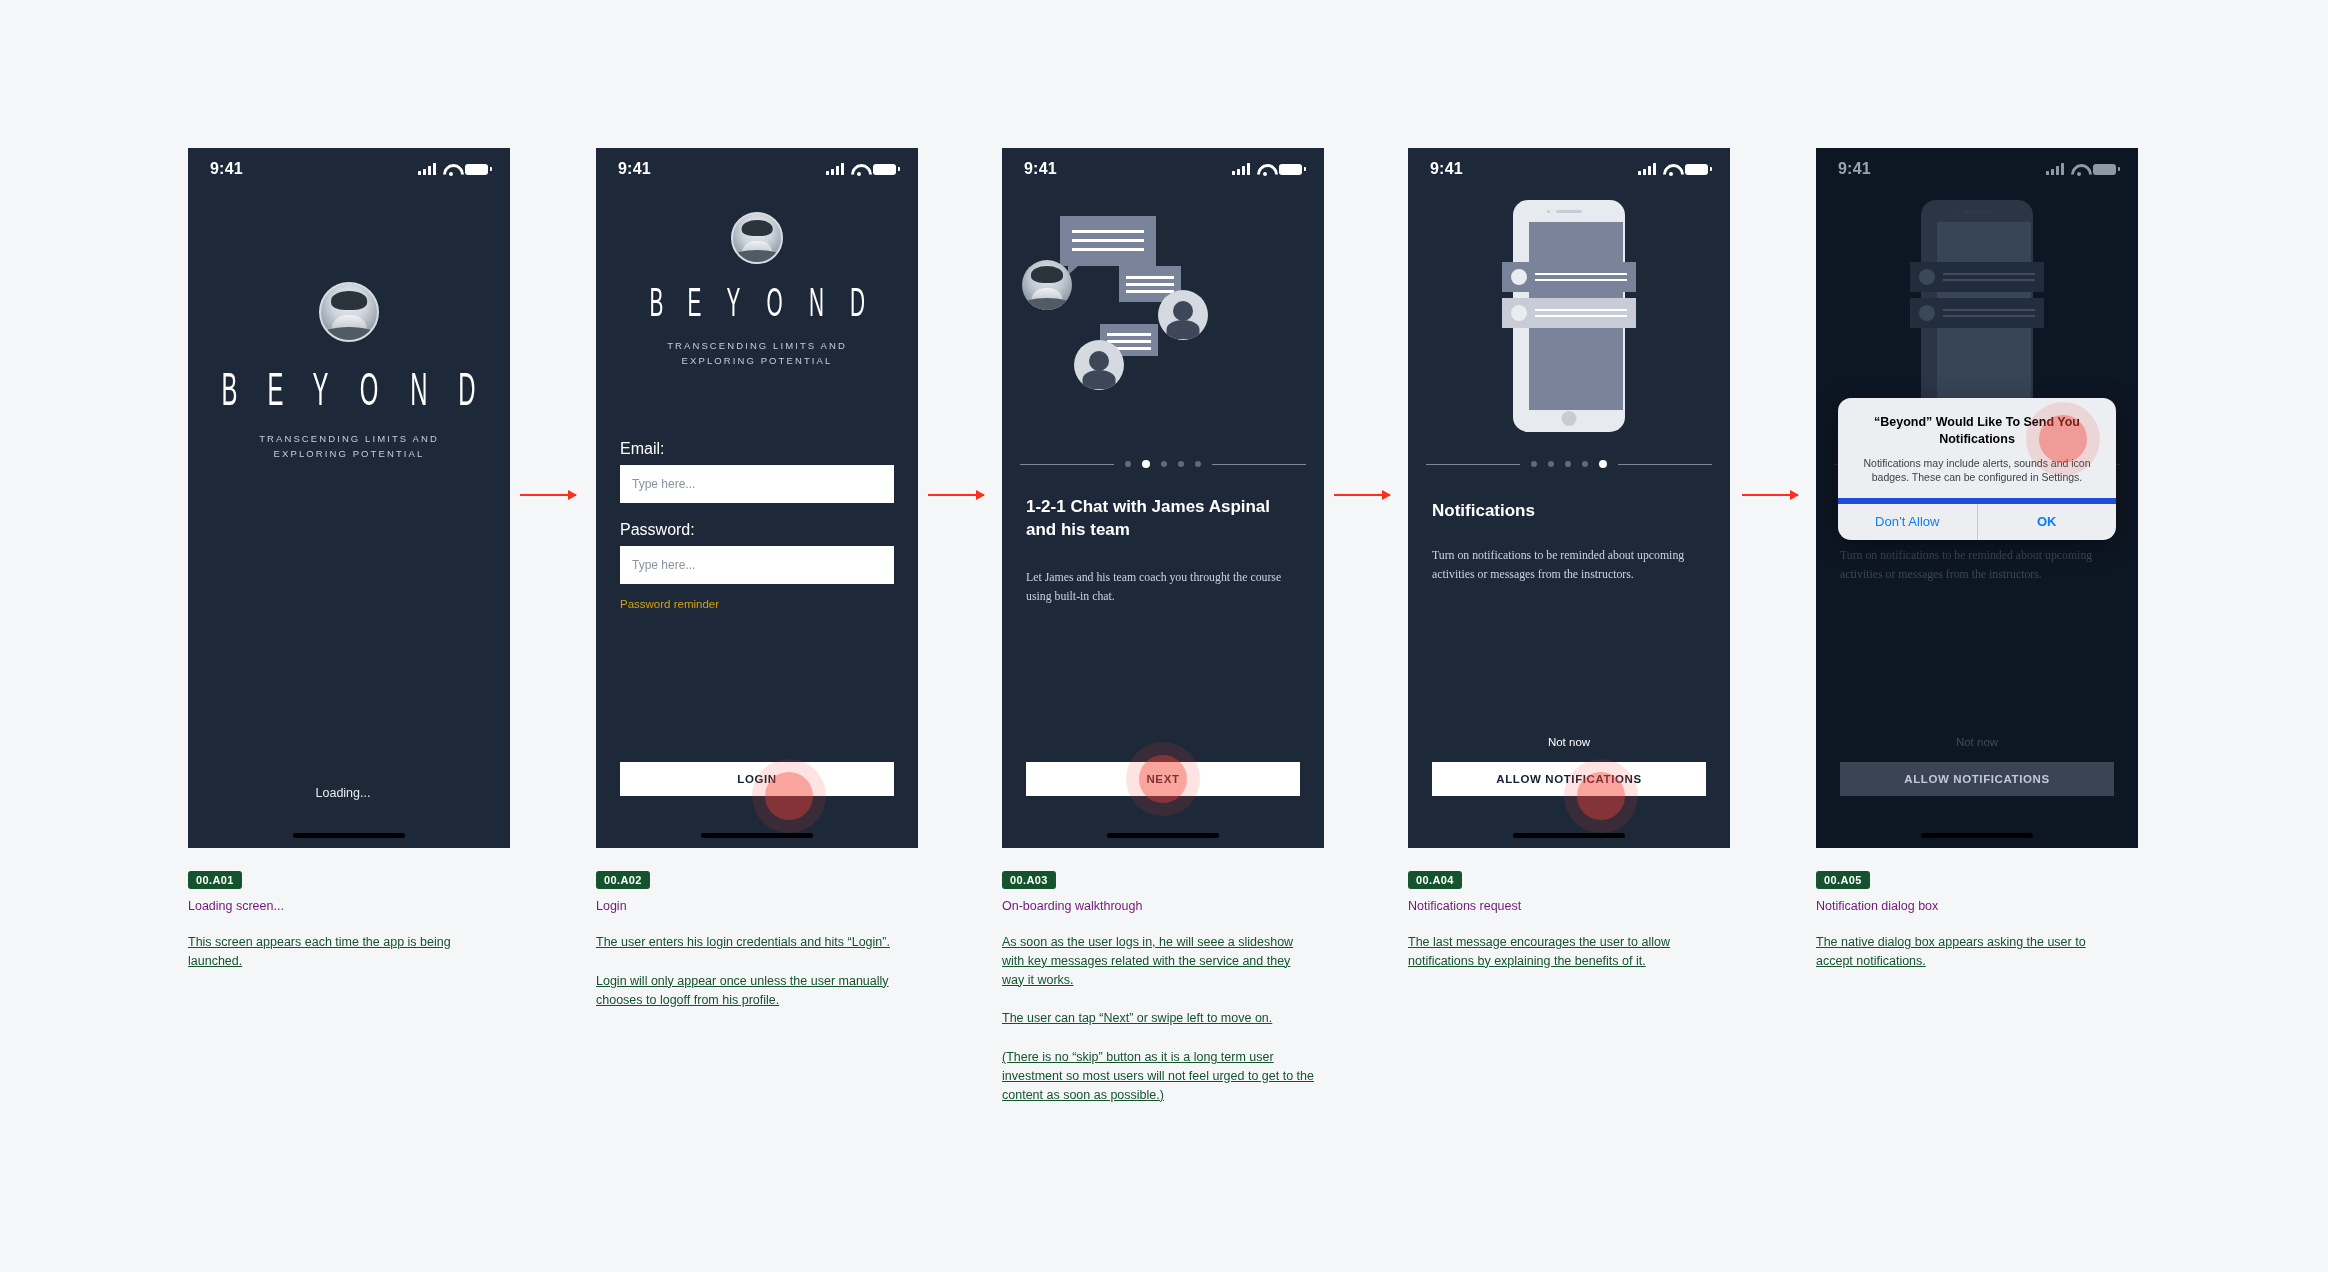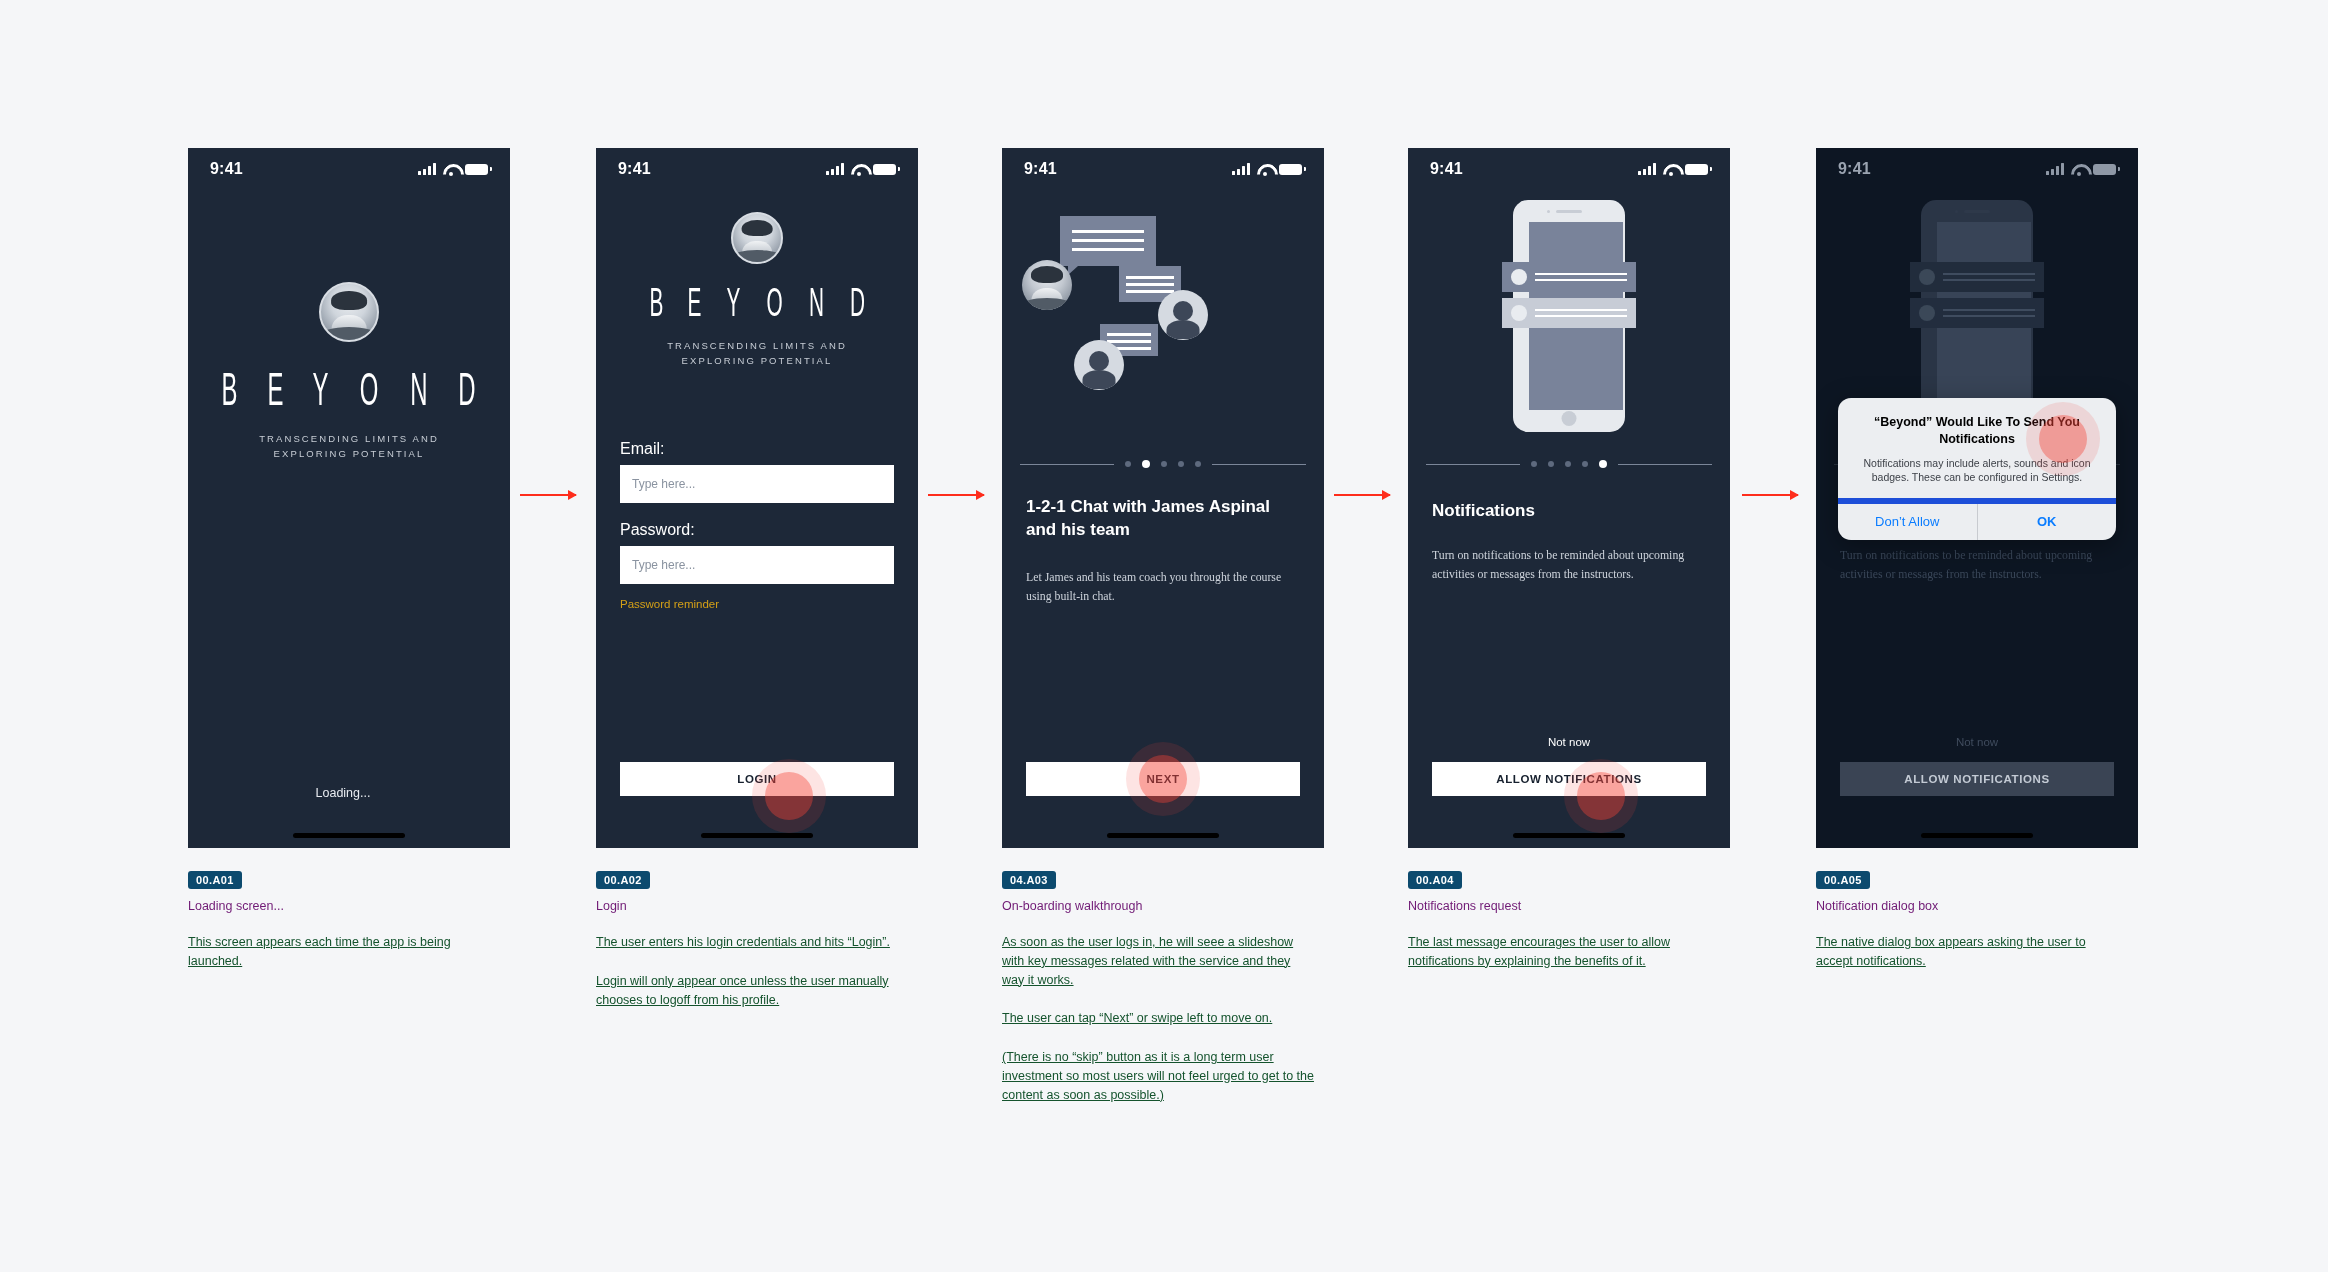--- a/index.html
+++ b/index.html
@@ -277,21 +277,21 @@
     flex: 1; height: 36px; display: flex; align-items: center; justify-content: center;
     font-size: 13px; color: #0a7cff;
   }
   .alert-btn.bold { font-weight: bold; }
   .alert-actions .alert-btn + .alert-btn { border-left: 1px solid #c8cbd0; }
 
   
   .anno { margin-top: 22px; width: 300px; }
   .col.c3 .anno, .col.c4 .anno { width: 312px; }
   .badge {
-    display: inline-block; background: #0c4a6e; color: #ffffff;
+    display: inline-block; background: #14532d; color: #ffffff;
     font-size: 11px; font-weight: bold; letter-spacing: .4px;
     padding: 3px 8px; border-radius: 3px;
   }
   .anno-title { color: #701a75; font-size: 12.5px; margin-top: 10px; }
   .anno-p { color: #14532d; font-size: 12.5px; line-height: 1.5; margin-top: 20px; text-decoration: underline; }
 
   
   .arrow { position: absolute; top: 494px; height: 2px; background: #fe2d1c; }
   .arrow::after {
     content: ""; position: absolute; right: -1px; top: -4px;
@@ -489,21 +489,21 @@
 
       <div class="ob-title">1-2-1 Chat with James Aspinal and his team</div>
       <div class="ob-body">Let James and his team coach you throught the course using built-in chat.</div>
 
       <div class="cta">NEXT</div>
       <div class="tap" style="left:124px;bottom:32px;"></div>
       <div class="home-ind"></div>
     </div>
 
     <div class="anno">
-      <span class="badge">04.A03</span>
+      <span class="badge">00.A03</span>
       <div class="anno-title">On-boarding walkthrough</div>
       <div class="anno-p">As soon as the user logs in, he will seee a slideshow with key messages related with the service and they way it works.</div>
       <div class="anno-p">The user can tap “Next” or swipe left to move on.</div>
       <div class="anno-p">(There is no “skip” button as it is a long term user investment so most users will not feel urged to get to the content as soon as possible.)</div>
     </div>
   </div>
 
   <div class="col c4">
     <div class="phone">
       <div class="statusbar">

